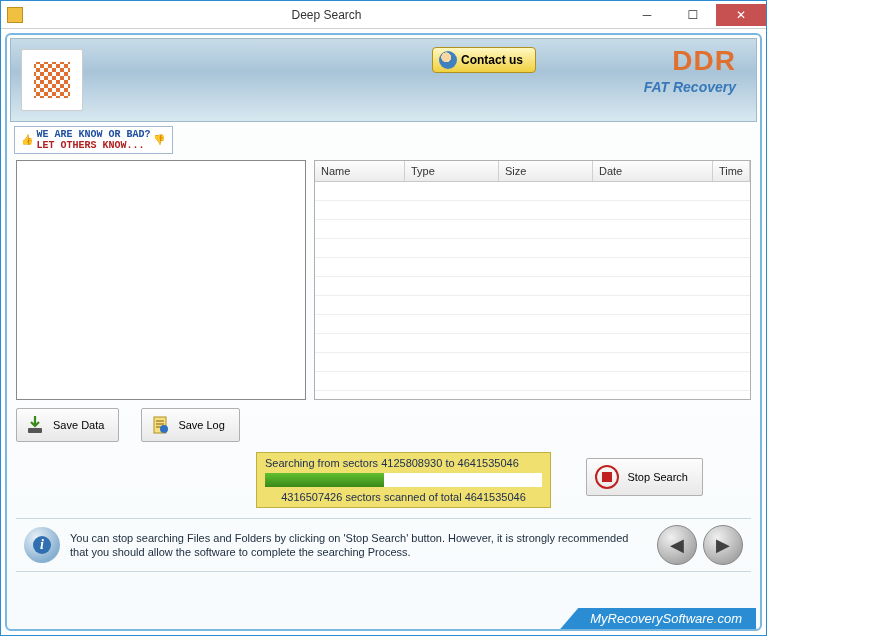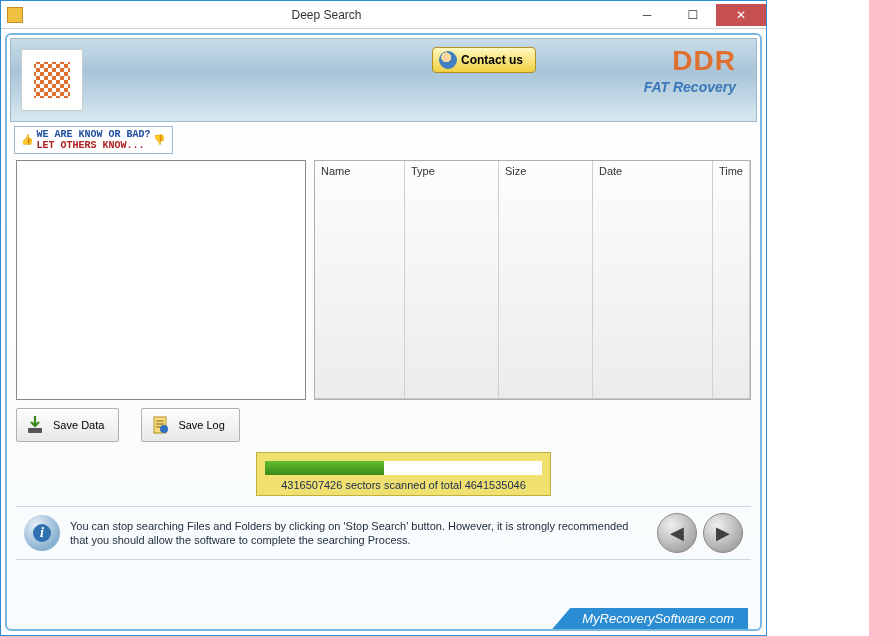--- a/index.html
+++ b/index.html
@@ -22,21 +22,21 @@
 .ddr-text { font-size: 28px; font-weight: bold; color: #e07030; font-family: "Arial Black", sans-serif; letter-spacing: 1px; line-height: 1; }
 .ddr-sub { font-size: 14px; font-weight: bold; color: #3878b8; font-style: italic; margin-top: 4px; }
 .feedback-bar { margin: 4px 0 2px 4px; display: inline-flex; align-items: center; border: 1px solid #a0b8d0; background: #fff; padding: 2px 6px; font-family: "Courier New", monospace; font-size: 10px; font-weight: bold; line-height: 1.1; }
 .feedback-thumb-up { color: #3060c0; margin-right: 3px; }
 .feedback-thumb-down { color: #c03030; margin-left: 3px; }
 .feedback-text1 { color: #2050a0; }
 .feedback-text2 { color: #b02020; }
 .content-area { flex: 1; display: flex; flex-direction: column; padding: 4px 6px; }
 .panes { display: flex; gap: 8px; height: 240px; }
 .tree-pane { width: 330px; background: #fff; border: 1px solid #888; }
-.grid-pane { flex: 1; border: 1px solid #b0b0b0; background: #fff; display: flex; flex-direction: row; }
+.grid-pane { flex: 1; border: 1px solid #b0b0b0; background: #fff; display: flex; flex-direction: column; }
 .grid-header { display: flex; background: linear-gradient(#fdfdfd, #ececec); border-bottom: 1px solid #c8c8c8; }
 .grid-header-cell { padding: 4px 6px; border-right: 1px solid #d0d0d0; font-size: 11px; color: #333; }
 .grid-body { flex: 1; }
 .grid-row { height: 19px; border-bottom: 1px solid #eee; }
 .save-row { display: flex; gap: 22px; margin-top: 8px; }
 .save-btn { display: flex; align-items: center; gap: 6px; background: linear-gradient(#fdfdfd, #e8e8e8); border: 1px solid #b0b0b0; border-radius: 2px; padding: 4px 14px 4px 6px; font-size: 11px; cursor: pointer; }
 .save-ico { width: 24px; height: 24px; display: flex; align-items: center; justify-content: center; }
 .status-row { display: flex; align-items: center; gap: 10px; margin-top: 10px; padding: 0 200px 0 240px; position: relative; }
 .status-box { flex: 1; background: #f0e070; border: 1px solid #c0b040; padding: 4px 8px; font-size: 11px; color: #203050; }
 .progress-outer { height: 14px; background: #fff; margin: 4px 0; }
@@ -44,21 +44,21 @@
 .stop-btn { position: absolute; right: 48px; top: 6px; display: flex; align-items: center; gap: 8px; background: linear-gradient(#fdfdfd, #e8e8e8); border: 1px solid #b0b0b0; border-radius: 2px; padding: 6px 14px 6px 8px; font-size: 11px; cursor: pointer; }
 .stop-ico { width: 24px; height: 24px; border-radius: 50%; border: 2px solid #c02020; display: flex; align-items: center; justify-content: center; }
 .stop-ico-inner { width: 10px; height: 10px; background: #c02020; }
 .hint-row { display: flex; align-items: center; gap: 10px; margin-top: 10px; border-top: 1px solid #c8d8e0; border-bottom: 1px solid #c8d8e0; padding: 6px 8px; }
 .info-ico { width: 36px; height: 36px; border-radius: 50%; background: radial-gradient(circle at 35% 30%, #e8f0f8, #88b0d0 70%); display: flex; align-items: center; justify-content: center; }
 .info-i { width: 18px; height: 18px; border-radius: 50%; background: #3070b0; color: #fff; font-weight: bold; font-style: italic; display: flex; align-items: center; justify-content: center; font-size: 14px; font-family: Georgia, serif; }
 .hint-text { flex: 1; font-size: 11px; color: #203040; max-width: 620px; line-height: 1.3; }
 .nav-btns { display: flex; gap: 6px; }
 .nav-btn { width: 40px; height: 40px; border-radius: 50%; background: radial-gradient(circle at 35% 30%, #f0f0f0, #a0a0a0 80%); border: 1px solid #888; display: flex; align-items: center; justify-content: center; cursor: pointer; }
 .nav-arrow { font-size: 18px; color: #404040; }
-.footer-tag { position: absolute; right: 12px; bottom: 0; }
+.footer-tag { position: absolute; right: 4px; bottom: 0; }
 .footer-ribbon { background: #2a8dd4; color: #fff; font-size: 13px; font-style: italic; padding: 3px 14px 3px 30px; clip-path: polygon(18px 0, 100% 0, 100% 100%, 0 100%); }
 .footer-ribbon .dot { color: #f0b030; }
 </style>
 </head>
 <body>
 
 <div class="window">
   <div class="titlebar">
     <div class="titlebar-icon"></div>
     <div class="titlebar-title">Deep Search</div>
@@ -139,24 +139,31 @@
                   <path d="M7 7h8M7 10h8M7 13h5" stroke="#806010" stroke-width="1"></path>
                   <circle cx="15" cy="15" r="4" fill="#3070c0"></circle>
                 </svg>
             </span>
             <span>Save Log</span>
           </div>
         </div>
 
         <div class="status-row">
           <div class="status-box">
+            <div>Searching from sectors  4125808930 to 4641535046</div>
             <div class="progress-outer">
               <div class="progress-inner" id="progress-fill" style="width: 43%;"></div>
             </div>
             <div style="text-align:center">4316507426 sectors scanned of total 4641535046</div>
+          </div>
+          <div class="stop-btn">
+            <span class="stop-ico">
+                <span class="stop-ico-inner"></span>
+              </span>
+            <span>Stop Search</span>
           </div>
         </div>
 
         <div class="hint-row">
           <div class="info-ico">
               <div class="info-i">i</div>
             </div>
           <div class="hint-text">You can stop searching Files and Folders by clicking on 'Stop Search' button. However, it is strongly recommended that you should allow the software to complete the searching Process.</div>
           <div class="nav-btns">
             <div class="nav-btn">

